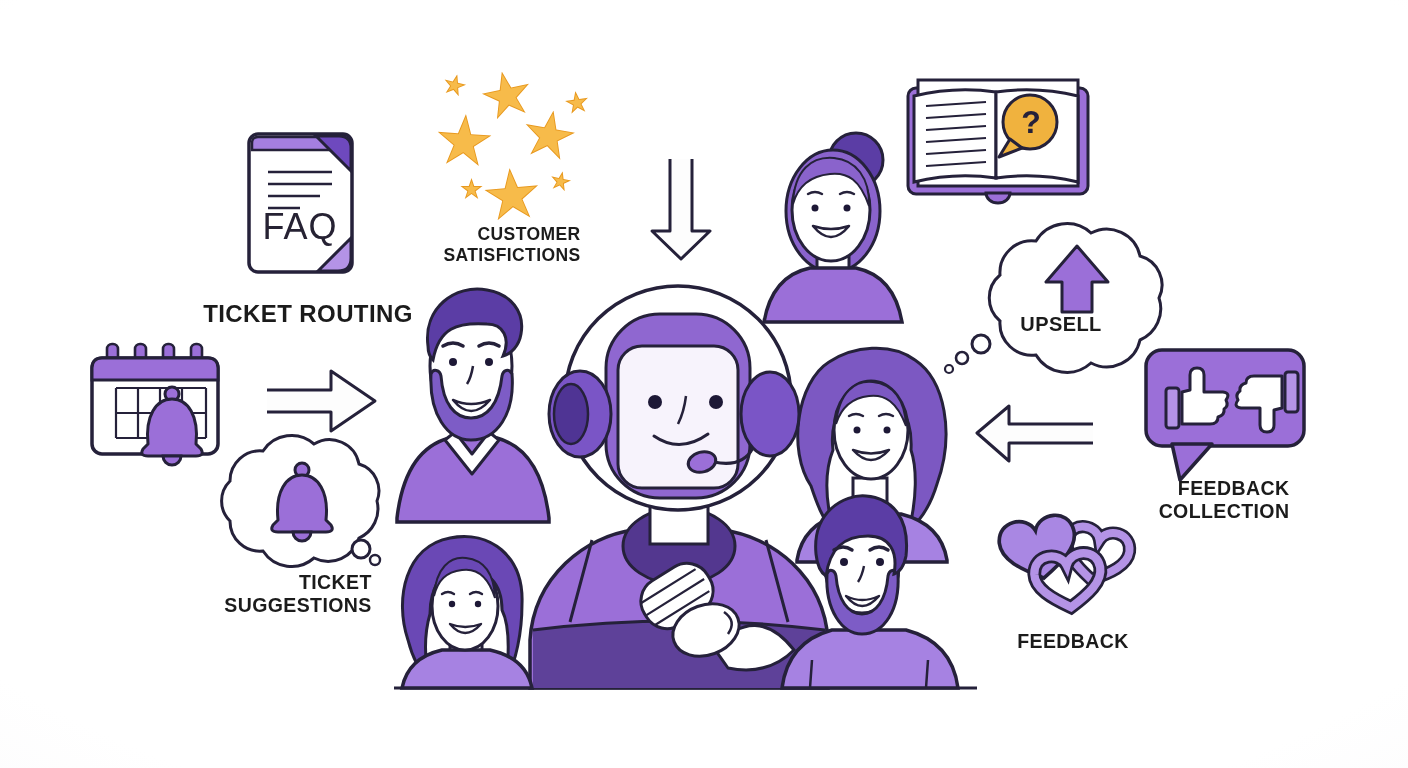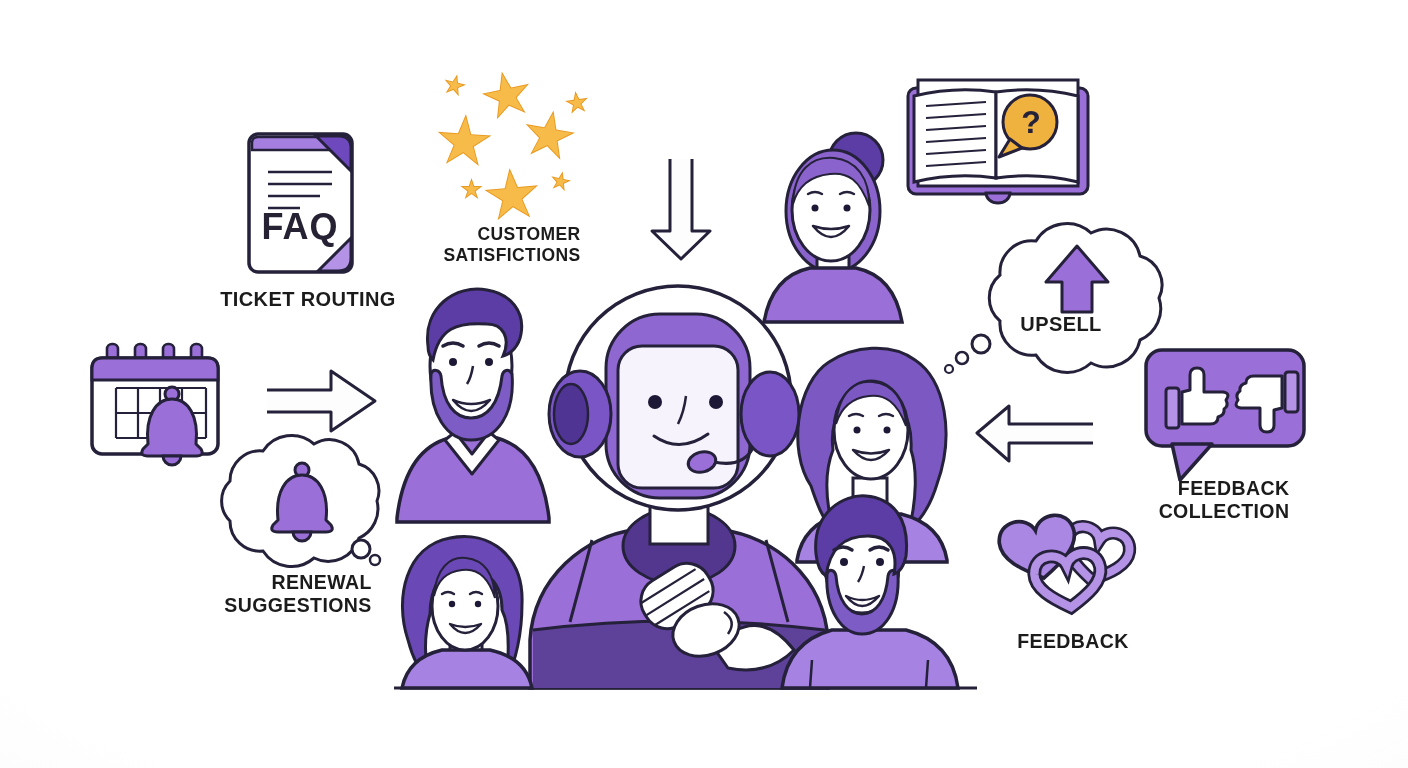--- a/index.html
+++ b/index.html
@@ -10,21 +10,21 @@
   }
   svg.art{position:absolute;left:0;top:0;}
   .label{
     position:absolute;transform:translateX(-50%);
     text-align:right;color:#1b1b1b;font-weight:700;
     letter-spacing:.4px;white-space:nowrap;line-height:1.18;
   }
   .label span{display:block;}
   .faq-text{
     position:absolute;transform:translateX(-50%);
-    color:#262233;font-weight:700;letter-spacing:1px;
+    color:#262233;font-weight:400;letter-spacing:1px;
   }
   .qmark{
     position:absolute;transform:translate(-50%,-50%);
     color:#25213a;font-weight:700;
   }
   .star{position:absolute;background:#e8991f;
     clip-path:polygon(50% 0%, 61.8% 35.1%, 98.1% 35.1%, 68.2% 57.2%, 79.4% 91.1%, 50% 70%, 20.6% 91.1%, 31.8% 57.2%, 1.9% 35.1%, 38.2% 35.1%);}
   .star i{position:absolute;inset:3px;background:#f7bb4a;display:block;
     clip-path:polygon(50% 0%, 61.8% 35.1%, 98.1% 35.1%, 68.2% 57.2%, 79.4% 91.1%, 50% 70%, 20.6% 91.1%, 31.8% 57.2%, 1.9% 35.1%, 38.2% 35.1%);}
 </style>
@@ -240,40 +240,40 @@
         <i></i>
       </div>
   <div class="star" style="left:550px;top:171px;width:21px;height:21px;transform:rotate(12deg)">
         <i></i>
       </div>
 </div>
 
 <div class="faq-text" style="left:300px;top:206px;font-size:36px">FAQ</div>
 <div class="qmark" style="left:1031px;top:122px;font-size:32px">?</div>
 
-<div class="label" style="left:308px;top:288px;font-size:20px">
+<div class="label" style="left:308px;top:300px;font-size:24px">
   <span>TICKET ROUTING</span>
 </div>
 
 <div class="label" style="left:512px;top:224px;font-size:17.5px">
   <span>CUSTOMER</span>
   <span>SATISFICTIONS</span>
 </div>
 
 <div class="label" style="left:1061px;top:313px;font-size:20px">
   <span>UPSELL</span>
 </div>
 
 <div class="label" style="left:1224px;top:477px;font-size:19.5px">
   <span>FEEDBACK</span>
   <span>COLLECTION</span>
 </div>
 
 <div class="label" style="left:298px;top:571px;font-size:19.5px">
-  <span>RENEWAL</span>
+  <span>TICKET</span>
   <span>SUGGESTIONS</span>
 </div>
 
 <div class="label" style="left:1073px;top:630px;font-size:19.5px">
   <span>FEEDBACK</span>
 </div>
 
 </div>
 
 </body></html>

